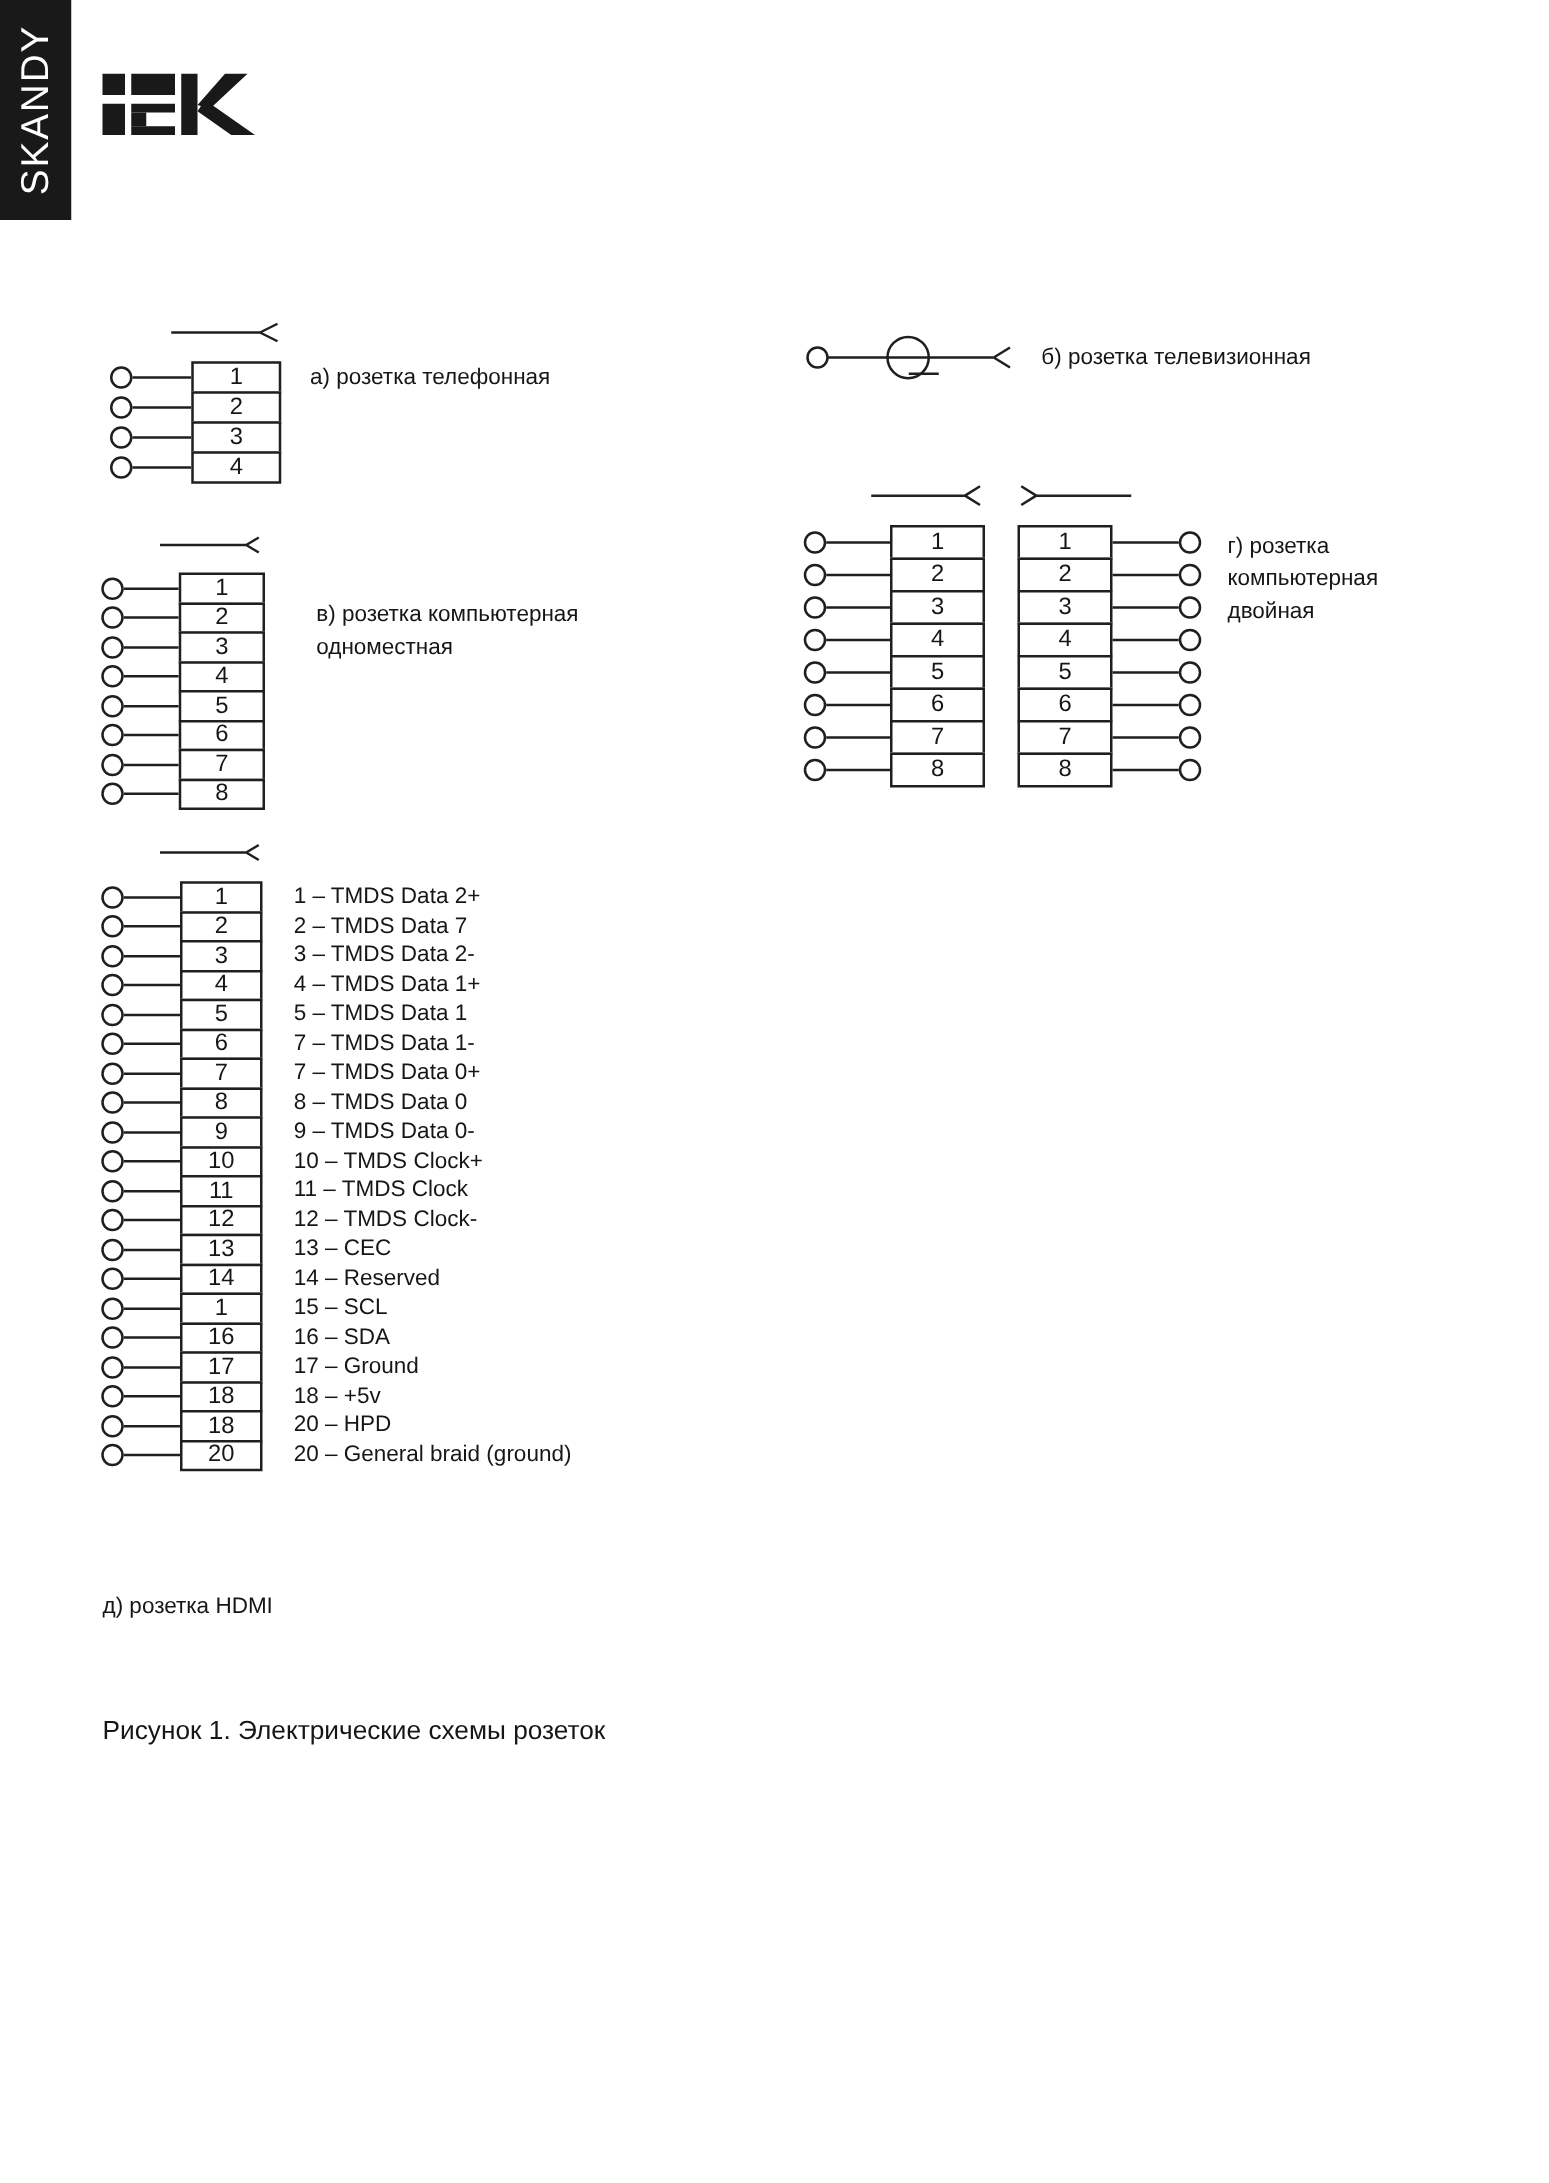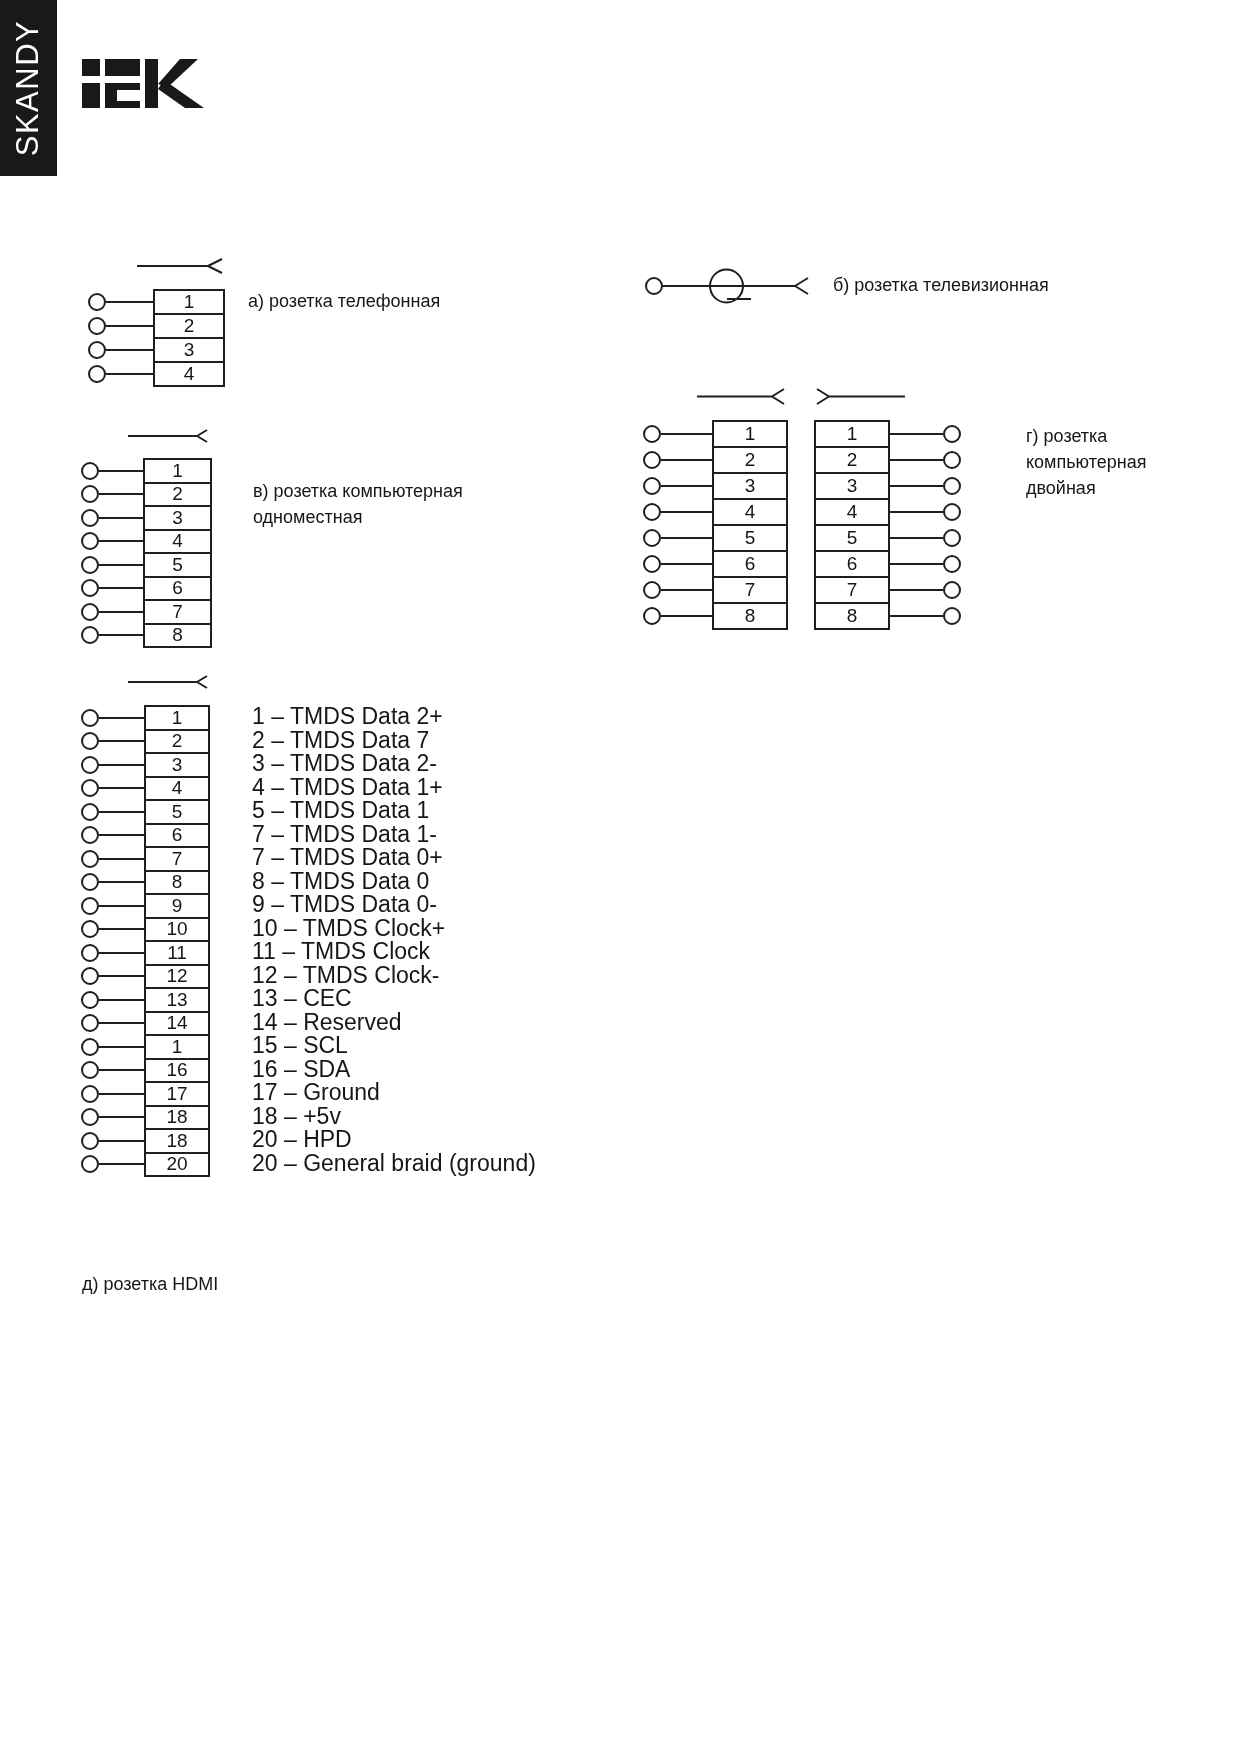--- a/index.html
+++ b/index.html
@@ -23,21 +23,21 @@
   .conn-row{display:flex;align-items:center;height:var(--ch);}
   .conn-row + .conn-row{margin-top:-2px;}
   .pin-circle{width:14px;height:14px;border:2px solid var(--ink);
     border-radius:50%;flex:none;background:#fff;}
   .pin-wire{height:2px;background:var(--ink);flex:none;width:var(--lw);}
   .pin-cell{box-sizing:border-box;width:var(--cw);height:var(--ch);
     border:2px solid var(--ink);display:flex;align-items:center;
     justify-content:center;font-size:19px;flex:none;background:#fff;color:#161616;}
 
   .label{position:absolute;font-size:18px;line-height:26px;white-space:nowrap;color:#161616;}
-  .hdmi-desc{position:absolute;left:252px;top:705px;font-size:23px;color:#161616;}
+  .hdmi-desc{position:absolute;left:235px;top:705px;font-size:18px;color:#161616;}
   .hdmi-desc .desc-line{height:23.5px;display:flex;align-items:center;white-space:nowrap;}
   .caption{position:absolute;left:82px;top:1372px;font-size:21px;line-height:26px;
     white-space:nowrap;color:#161616;}
   svg.diagram-icon{position:absolute;overflow:visible;}
 </style>
 </head>
 <body>
 
 <div class="page">
 
@@ -328,21 +328,21 @@
         </div>
 
         <div class="conn-row">
           <span class="pin-cell">
             <span>8</span>
           </span>
           <span class="pin-wire"></span>
           <span class="pin-circle"></span>
         </div>
       </div>
-    <div class="label" style="left:1026px;top:423px">
+    <div class="label" style="left:982px;top:423px">
 
     <div>г) розетка</div>
         <div>компьютерная</div>
         <div>двойная</div>
       </div>
   </div>
 
   
   <div class="group">
     <svg class="diagram-icon" style="left:128px;top:674px" width="80" height="16">
@@ -530,14 +530,15 @@
         <div class="desc-line">16 – SDA</div>
         <div class="desc-line">17 – Ground</div>
         <div class="desc-line">18 – +5v</div>
         <div class="desc-line">20 – HPD</div>
         <div class="desc-line">20 – General braid (ground)</div>
       </div>
     <div class="label" style="left:82px;top:1271px">д) розетка HDMI</div>
   </div>
 
   
+  <div class="caption">Рисунок 1. Электрические схемы розеток</div>
 
 </div>
 
 </body></html>

